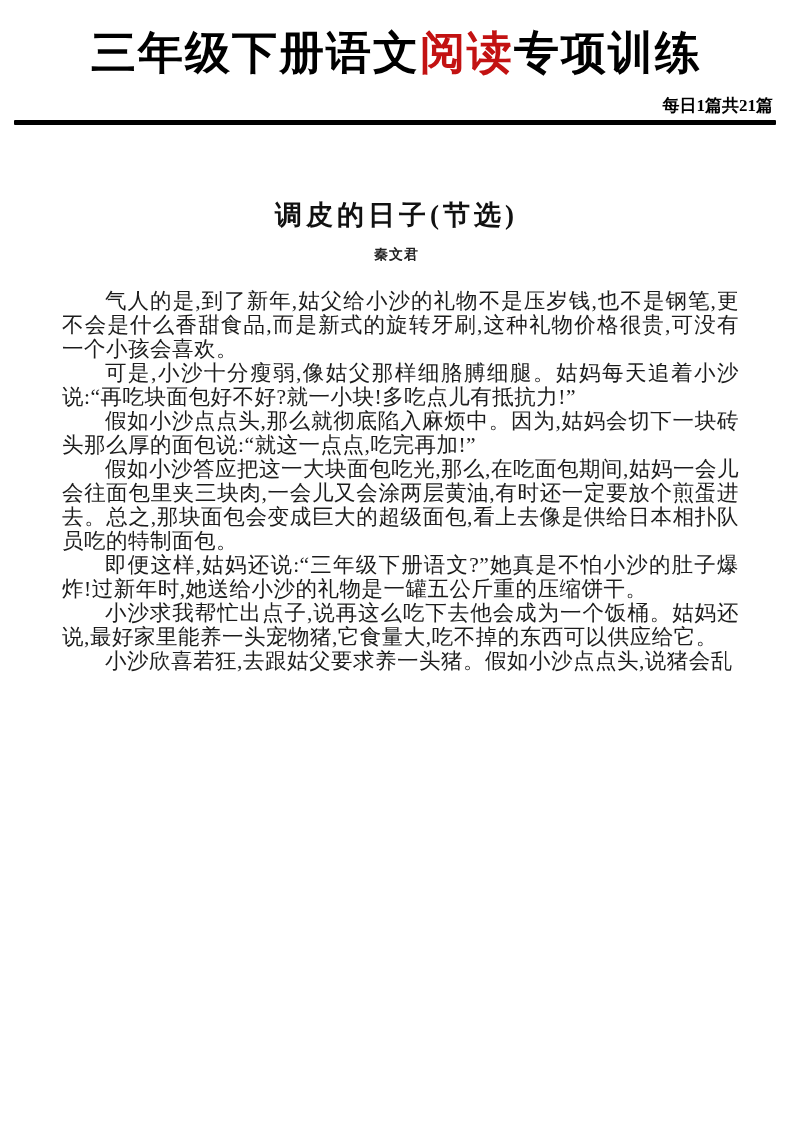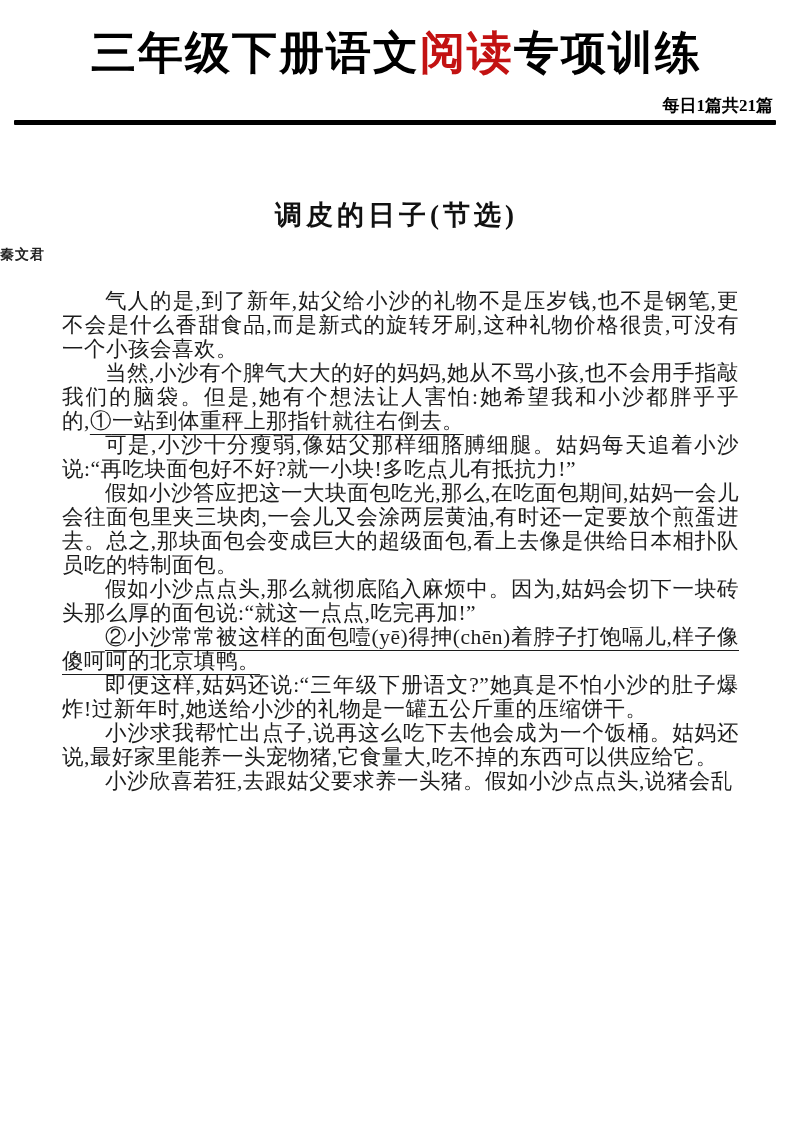--- a/index.html
+++ b/index.html
@@ -46,20 +46,21 @@
   .article-title {
     margin-top: 72px;
     text-align: center;
     font-weight: 700;
     font-size: 27px;
     letter-spacing: 4px;
     color: #111111;
   }
   .article-author {
     margin-top: 13px;
+    text-align: center;
     font-weight: 700;
     font-size: 14px;
     letter-spacing: 1px;
     color: #222222;
   }
   .article-body {
     margin: 25px 54px 0 62px;
     font-size: 21.5px;
     line-height: 24px;
     letter-spacing: 0.5px;
@@ -106,29 +107,27 @@
     <div class="header-rule"></div>
   </div>
 
   <div class="article">
     <div class="article-title">调皮的日子(节选)</div>
     <div class="article-author">秦文君</div>
 
     <div class="article-body">
       <p><span>气人的是,到了新年,姑父给小沙的礼物不是压岁钱,也不是钢笔,更不会是什么香甜食品,而是新式的旋转牙刷,这种礼物价格很贵,可没有一个小孩会喜欢。</span></p>
 
-      <p><span>当然,小沙有个脾气大大的好的妈妈,她从不骂小孩,也不会用手指敲我们的脑袋。但是,她有个想法让人害怕:她希望我和小沙都胖乎乎的,</span><span class="u"><span>①</span><span>一站到体重秤上那指针就往右倒去。</span></span></p>
 
       <p><span>可是,小沙十分瘦弱,像姑父那样细胳膊细腿。姑妈每天追着小沙说:“再吃块面包好不好?就一小块!多吃点儿有抵抗力!”</span></p>
 
+      <p><span>假如小沙点点头,那么就彻底陷入麻烦中。因为,姑妈会切下一块砖头那么厚的面包说:“就这一点点,吃完再加!”</span></p>
+
       <p><span>假如小沙答应把这一大块面包吃光,那么,在吃面包期间,姑妈一会儿会往面包里夹三块肉,一会儿又会涂两层黄油,有时还一定要放个煎蛋进去。总之,那块面包会变成巨大的超级面包,看上去像是供给日本相扑队员吃的特制面包。</span></p>
 
-      <p><span>假如小沙点点头,那么就彻底陷入麻烦中。因为,姑妈会切下一块砖头那么厚的面包说:“就这一点点,吃完再加!”</span></p>
-
-      <p><span class="u"><span>②</span><span>小沙常常被这样的面包噎(yē)得抻(chēn)着脖子打饱嗝儿,样子像傻呵呵的北京填鸭。</span></span></p>
 
       <p><span>即便这样,姑妈还说:“三年级下册语文?”她真是不怕小沙的肚子爆炸!过新年时,她送给小沙的礼物是一罐五公斤重的压缩饼干。</span></p>
 
       <p><span>小沙求我帮忙出点子,说再这么吃下去他会成为一个饭桶。姑妈还说,最好家里能养一头宠物猪,它食量大,吃不掉的东西可以供应给它。</span></p>
 
       <p><span>小沙欣喜若狂,去跟姑父要求养一头猪。假如小沙点点头,说猪会乱</span></p>
     </div>
   </div>
 
 

